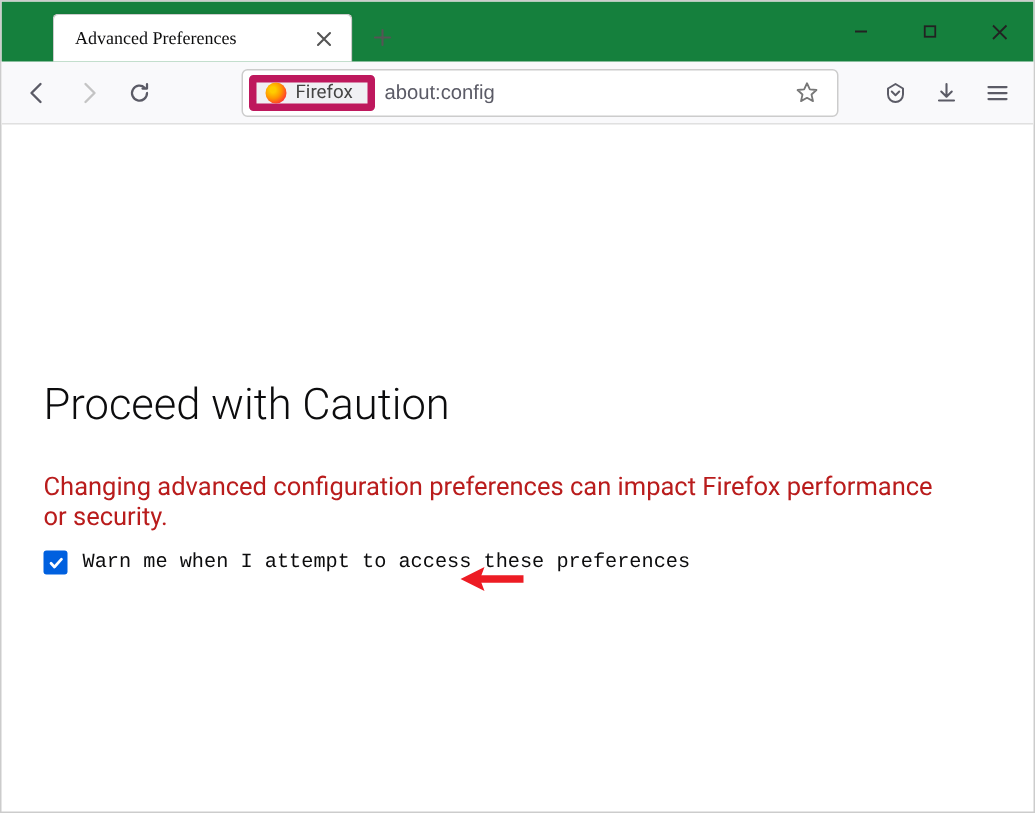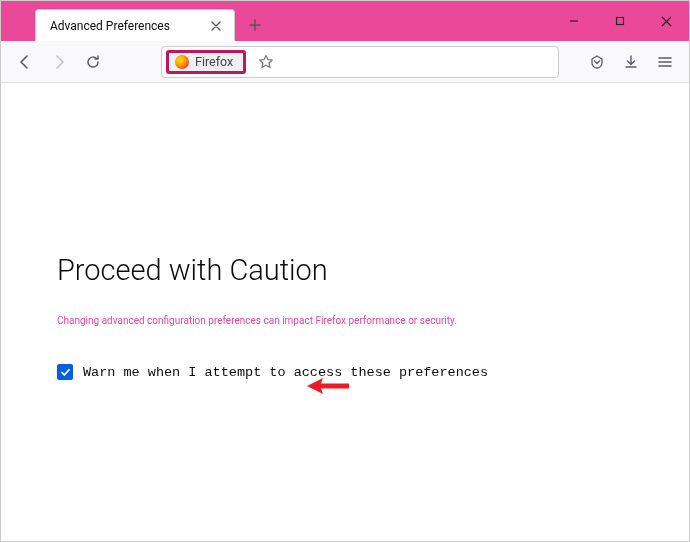--- a/index.html
+++ b/index.html
@@ -8,25 +8,26 @@
       background: #fff;
       width: 690px;
       height: 542px;
       border: 1px solid #ccc;
       overflow: hidden;
       position: relative;
     }
     
     .titlebar {
       height: 40px;
-      background: #ec4899;
+      background: #15803d;
       display: flex;
       align-items: flex-end;
       padding-left: 34px;
       position: relative;
+      font-family: Liberation Serif, serif;
     }
     .tab {
       height: 32px;
       background: #fff;
       border: 1px solid #ccc;
       border-bottom: none;
       border-radius: 4px 4px 0 0;
       display: flex;
       align-items: center;
       padding: 0 8px 0 14px;
@@ -99,21 +100,21 @@
       background: #fff;
       border: 1px solid #ccc;
       border-radius: 4px;
       display: flex;
       align-items: center;
       padding: 0 6px 0 0;
     }
     .identity-box {
       height: 24px;
       background: #f0f0f4;
-      border: 3px solid #be185d;
+      border: 5px solid #be185d;
       border-radius: 3px;
       display: flex;
       align-items: center;
       padding: 0 10px 0 6px;
       margin: 0 6px 0 4px;
       gap: 6px;
       font-size: 12.5px;
       color: #444;
     }
     .ff-logo {
@@ -136,32 +137,32 @@
       cursor: pointer;
     }
     .toolbar-right {
       display: flex;
       align-items: center;
       gap: 2px;
       margin-left: 8px;
     }
     
     .content {
-      padding: 170px 56px 0 56px;
+      padding: 170px 56px 0 28px;
     }
     .heading {
       font-size: 29px;
       font-weight: 300;
       color: #0c0c0d;
       margin-bottom: 28px;
     }
     .desc {
-      font-size: 10px;
-      color: #ec4899;
-      margin-bottom: 38px;
+      font-size: 17px;
+      color: #b91c1c;
+      margin-bottom: 12px;
     }
     .checkbox-row {
       display: flex;
       align-items: center;
       gap: 10px;
       margin-bottom: 28px;
       font-family: Liberation Mono, monospace;
     }
     .chk {
       width: 16px; height: 16px;
@@ -245,20 +246,21 @@
     <svg width="16" height="16" viewBox="0 0 16 16">
         <path d="M13 8 A5 5 0 1 1 11.5 4.5 M13 2 V5 H10" stroke="#5b5b66" stroke-width="1.5" fill="none" stroke-linecap="round" stroke-linejoin="round"></path>
       </svg>
   </div>
   <div class="urlbar-wrap">
     <div class="urlbar">
       <div class="identity-box">
         <span class="ff-logo"></span>
         <span>Firefox</span>
       </div>
+      <input class="urlbar-input" type="text" value="about:config" style="">
       <div class="urlbar-star">
         <svg width="16" height="16" viewBox="0 0 16 16">
             <path d="M8 1.5 L9.9 5.6 L14.3 6 L11 9 L12 13.4 L8 11.2 L4 13.4 L5 9 L1.7 6 L6.1 5.6 Z" stroke="#777" stroke-width="1.2" fill="none" stroke-linejoin="round"></path>
           </svg>
       </div>
     </div>
   </div>
   <div class="toolbar-right">
     <div class="nav-btn">
       <svg width="16" height="16" viewBox="0 0 16 16">

